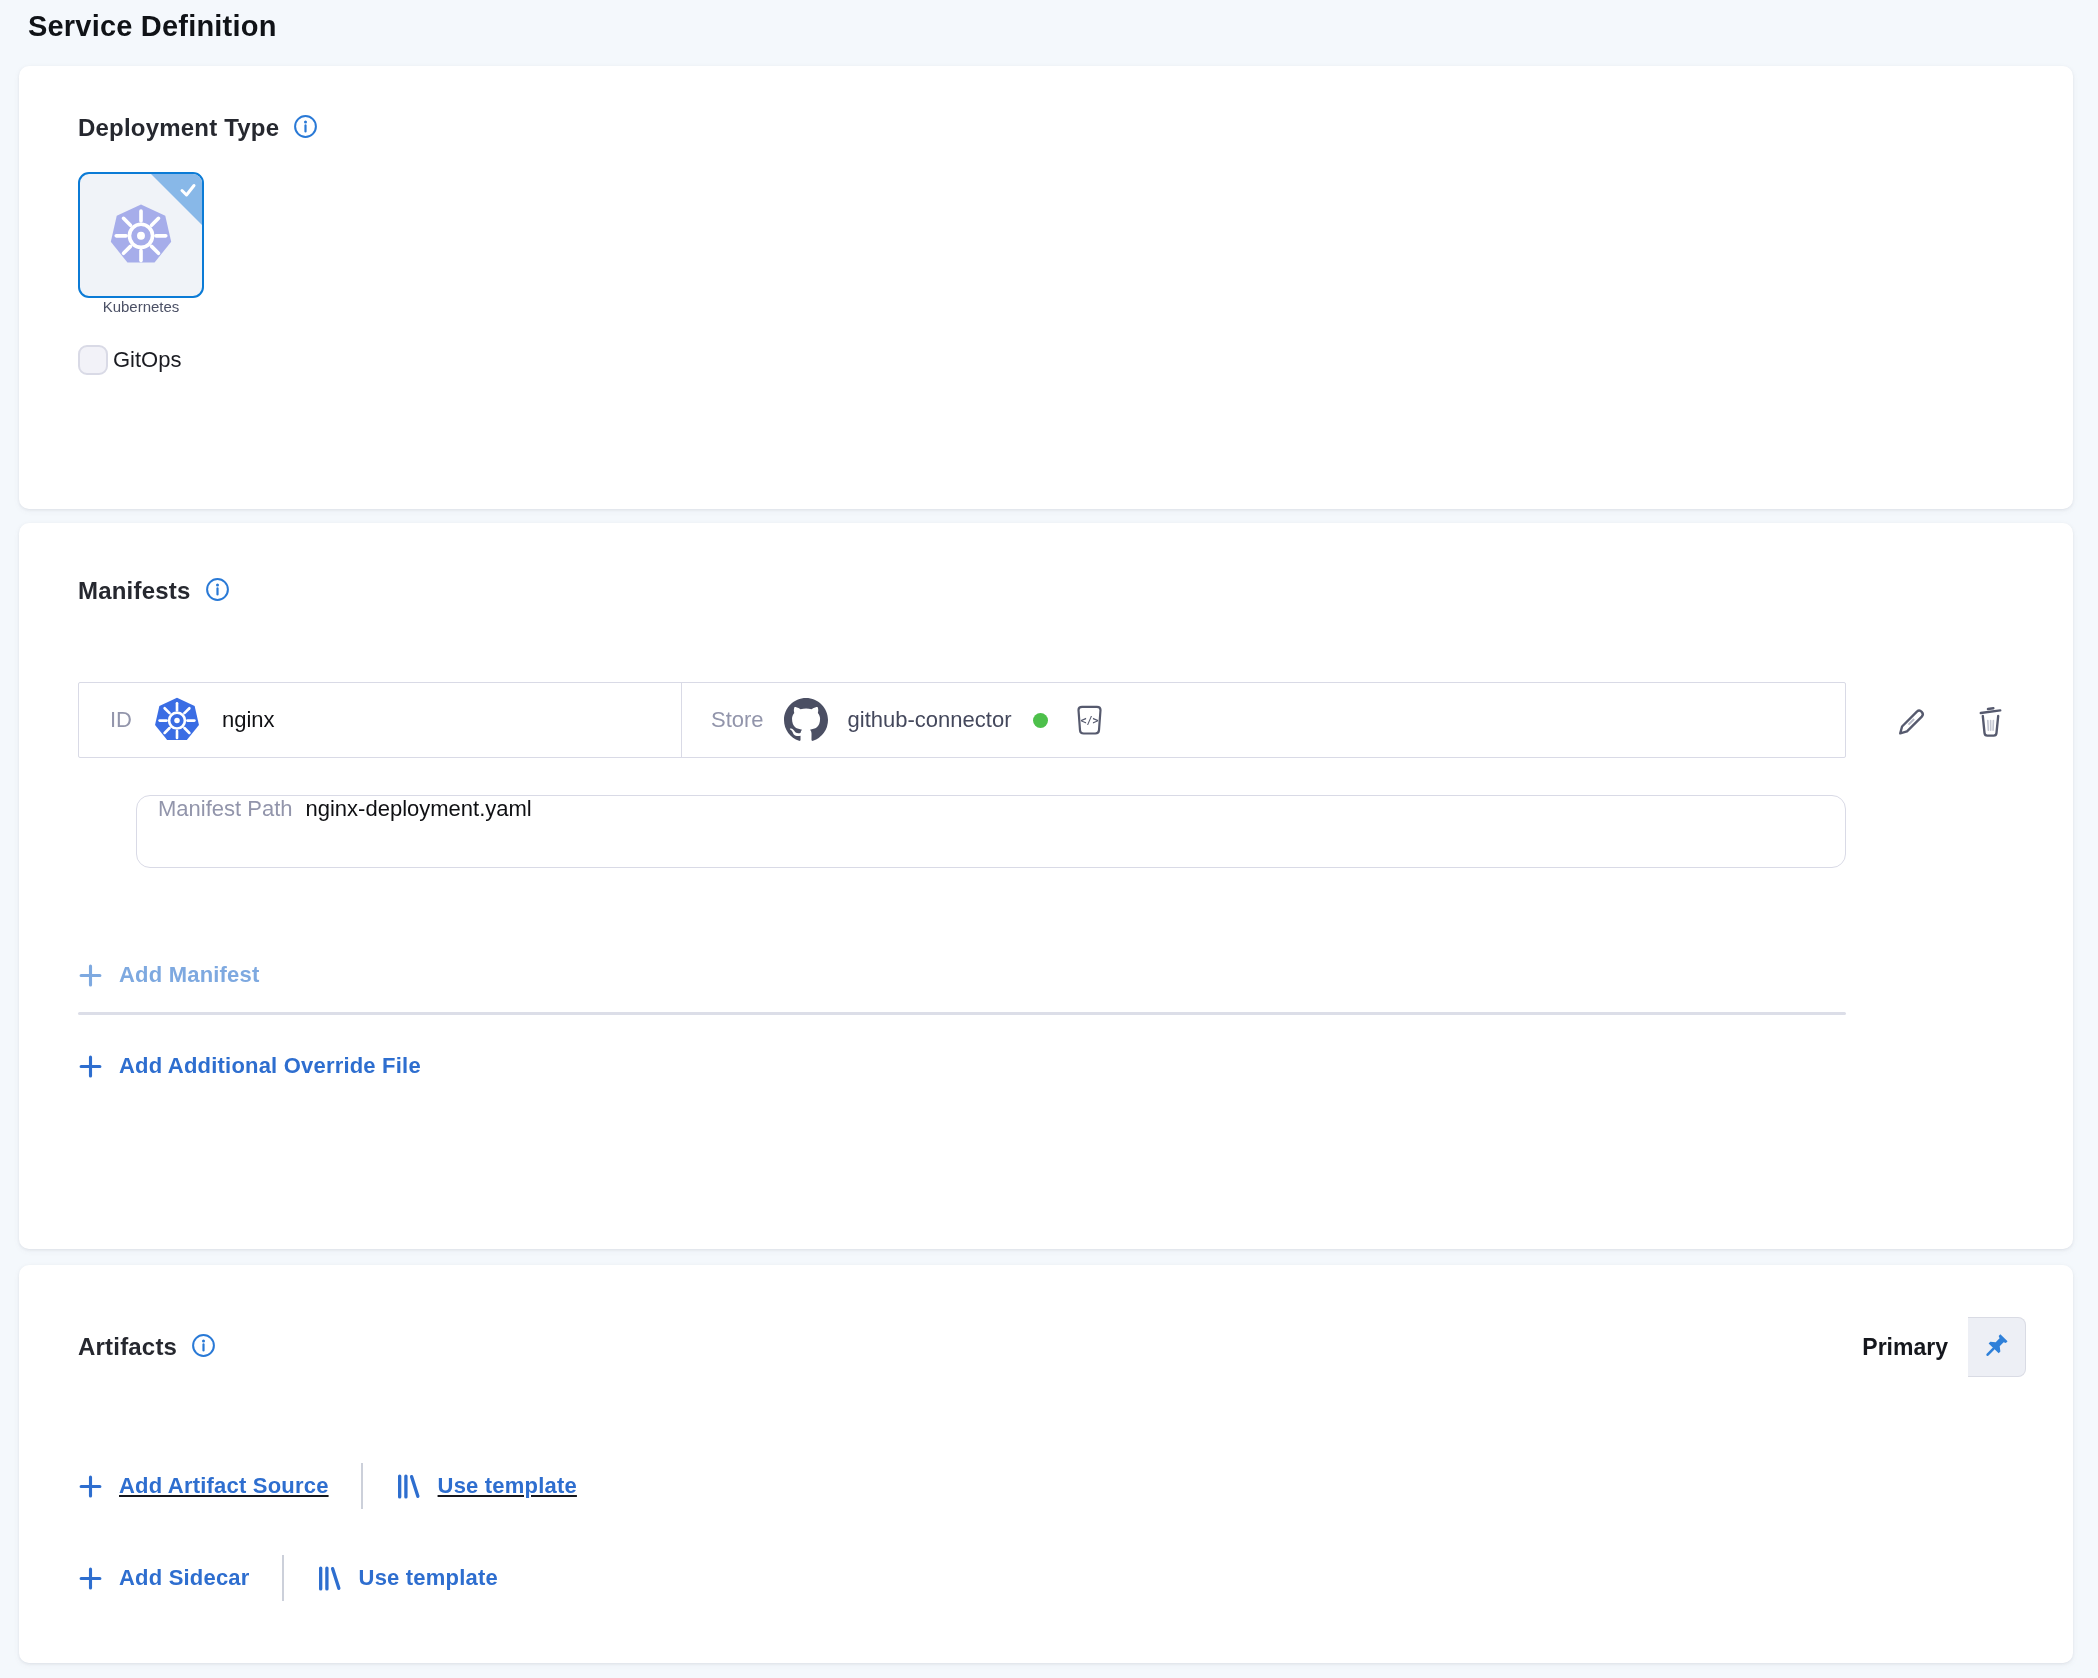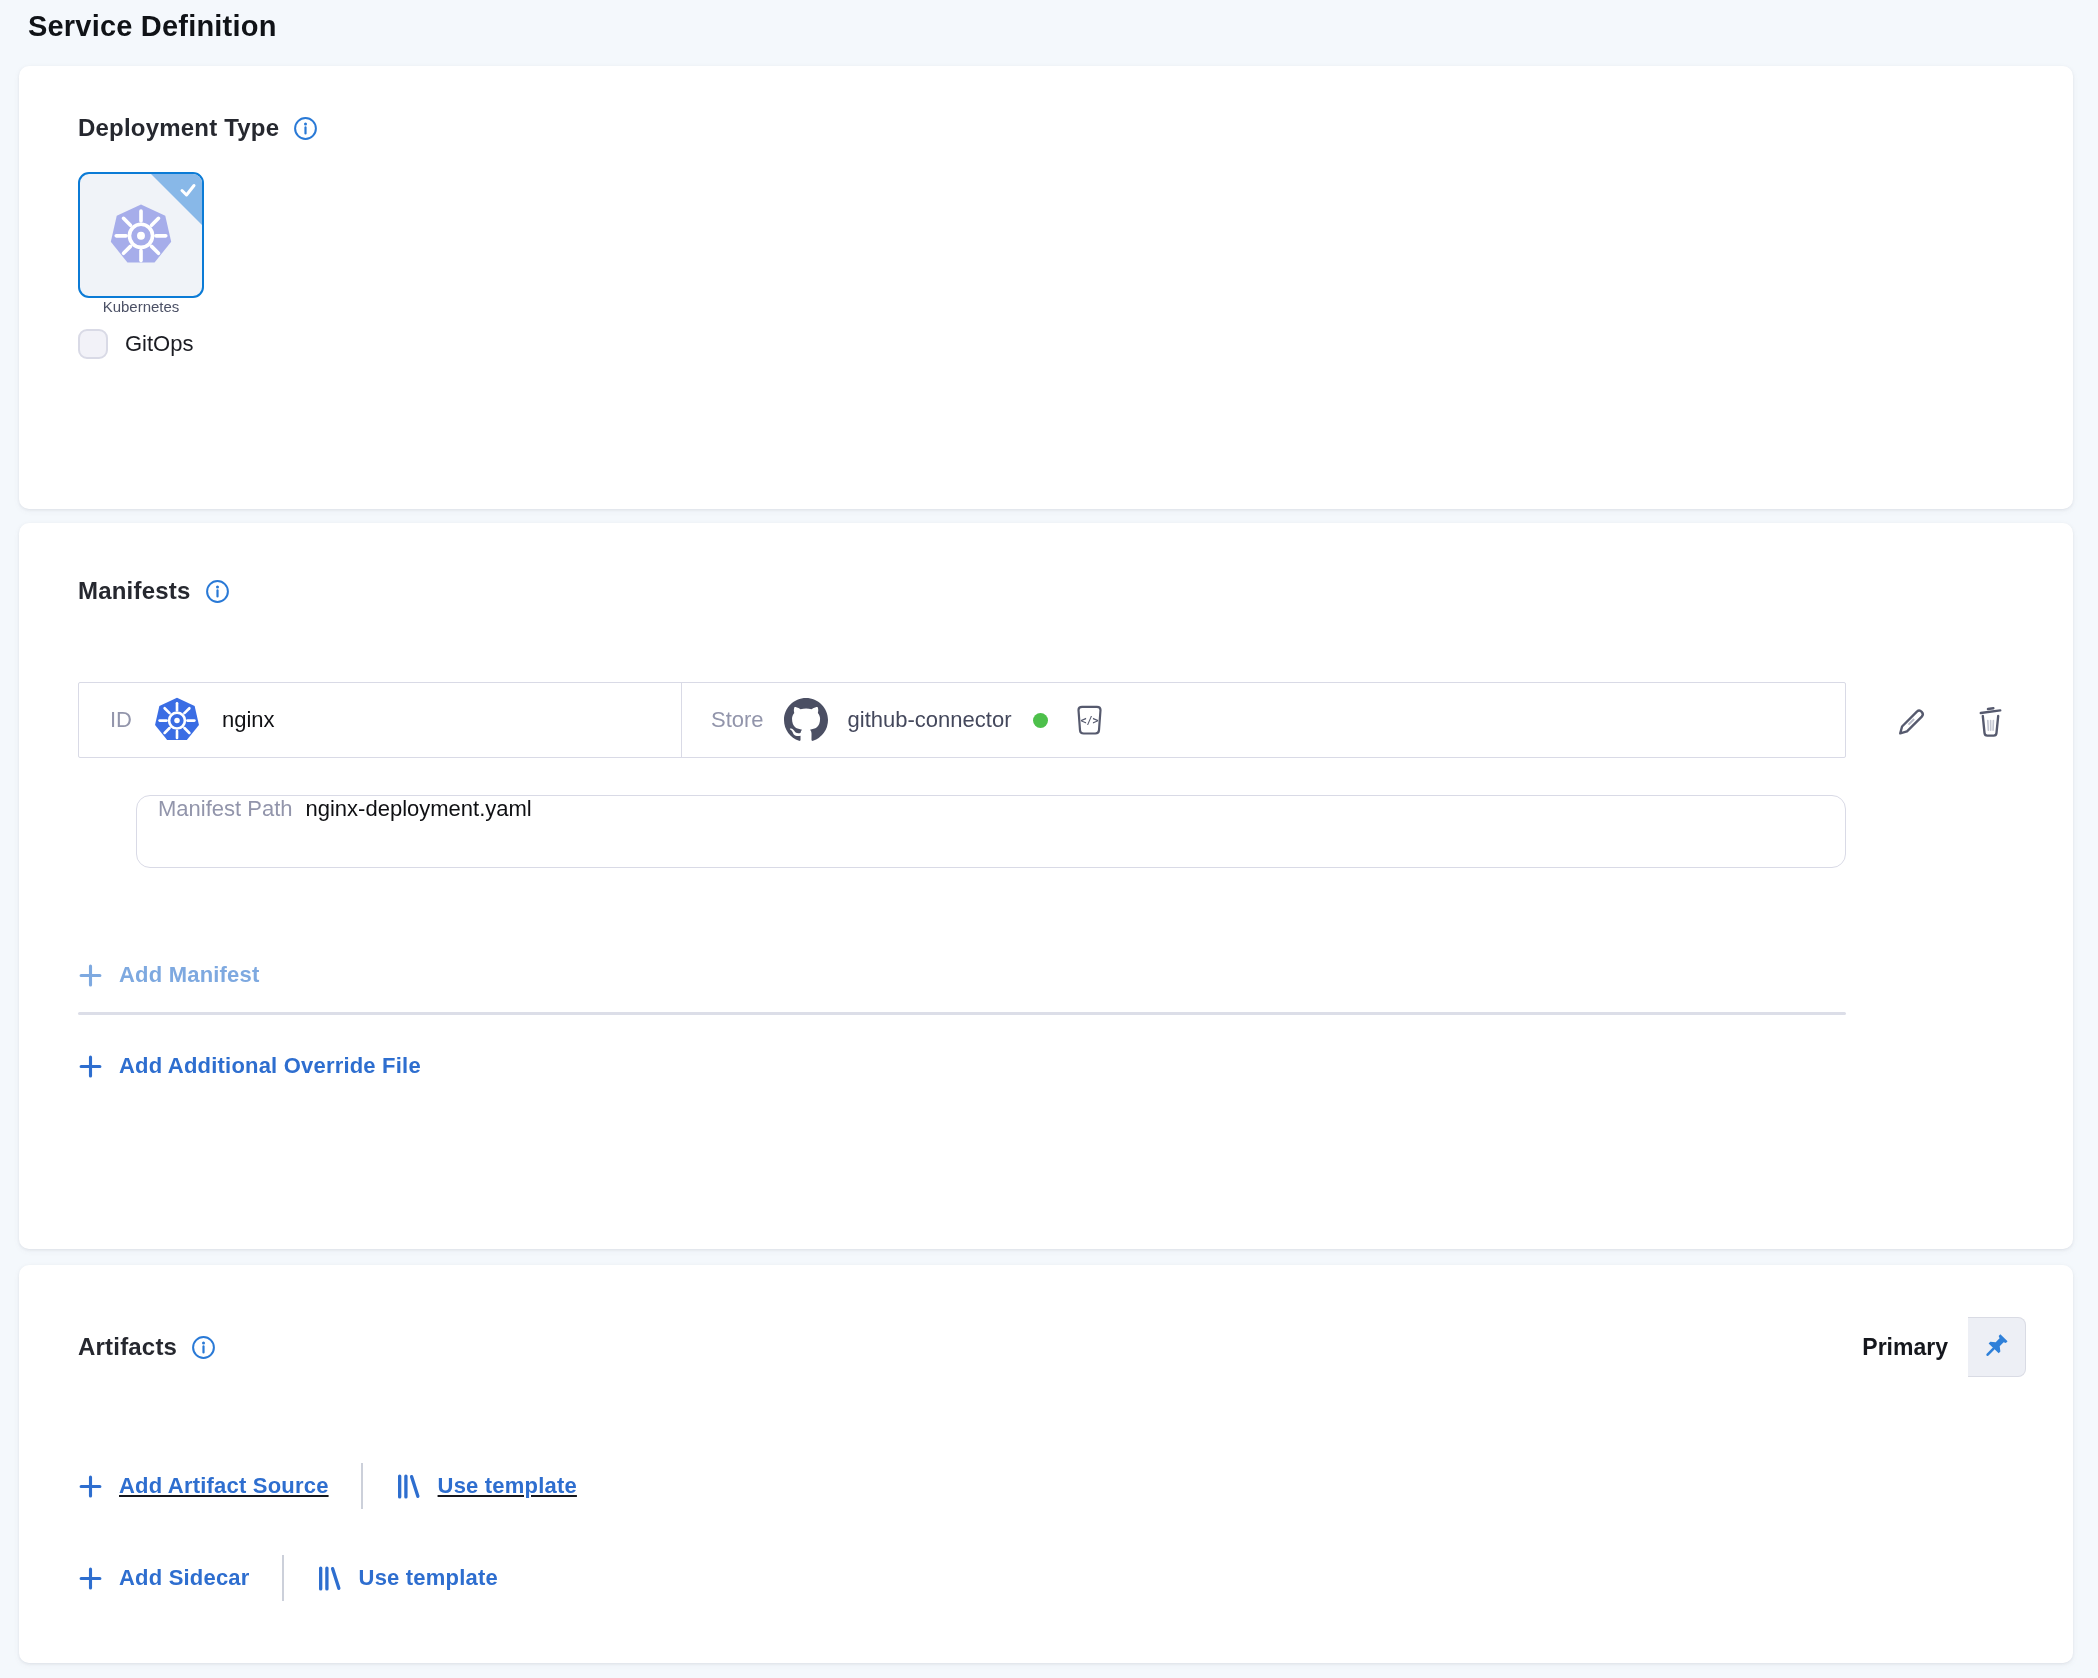--- a/index.html
+++ b/index.html
@@ -16,42 +16,42 @@
   }
   .card {
     margin-left:19px; width:2054px; background:#fff;
     border-radius:10px;
     box-shadow:0 1px 3px rgba(40,41,61,.08), 0 2px 6px rgba(96,97,112,.06);
   }
   .card-deploy   { margin-top:23px;  height:443px; padding:48px 59px 0 59px; }
   .card-manifests{ margin-top:14px;  height:726px; padding:54px 59px 0 59px; }
   .card-artifacts{ margin-top:16px;  height:398px; padding:52px 47px 0 59px; }
 
-  .section-heading { display:flex; align-items:center; gap:14px; }
+  .section-heading { display:flex; gap:14px; }
   .section-heading .h-text { font-size:24px; font-weight:700; color:#26282f; letter-spacing:.2px; }
 
   
   .tile {
     position:relative; margin-top:30px; width:126px; height:126px;
     background:#f0f3f8; border:2px solid #0b7bd6; border-radius:11px;
     display:flex; align-items:center; justify-content:center; cursor:pointer;
     overflow:hidden;
   }
   .tile .fold {
     position:absolute; top:-2px; right:-2px; width:55px; height:55px;
     background:#88b8e8;
     clip-path:polygon(0 0,100% 0,100% 100%);
     border-top-right-radius:9px;
   }
   .tile .fold svg { position:absolute; top:7px; right:5px; }
   .tile-label {
     width:126px; margin-top:0; text-align:center; white-space:nowrap;
     font-size:15px; color:#4b5065;
   }
-  .gitops-row { margin-top:14px; display:flex; align-items:center; gap:17px; cursor:pointer; }
+  .gitops-row { margin-top:30px; display:flex; align-items:center; gap:5px; cursor:pointer; }
   .checkbox {
     width:30px; height:30px; border-radius:9px;
     background:#f2f2f8; border:2px solid #d9dae6;
   }
   .gitops-row .cb-label { font-size:22px; color:#1b1c22; }
 
   
   .manifest-row-wrap { margin-top:77px; display:flex; align-items:center; }
   .manifest-row {
     display:flex; width:1768px; height:76px;

